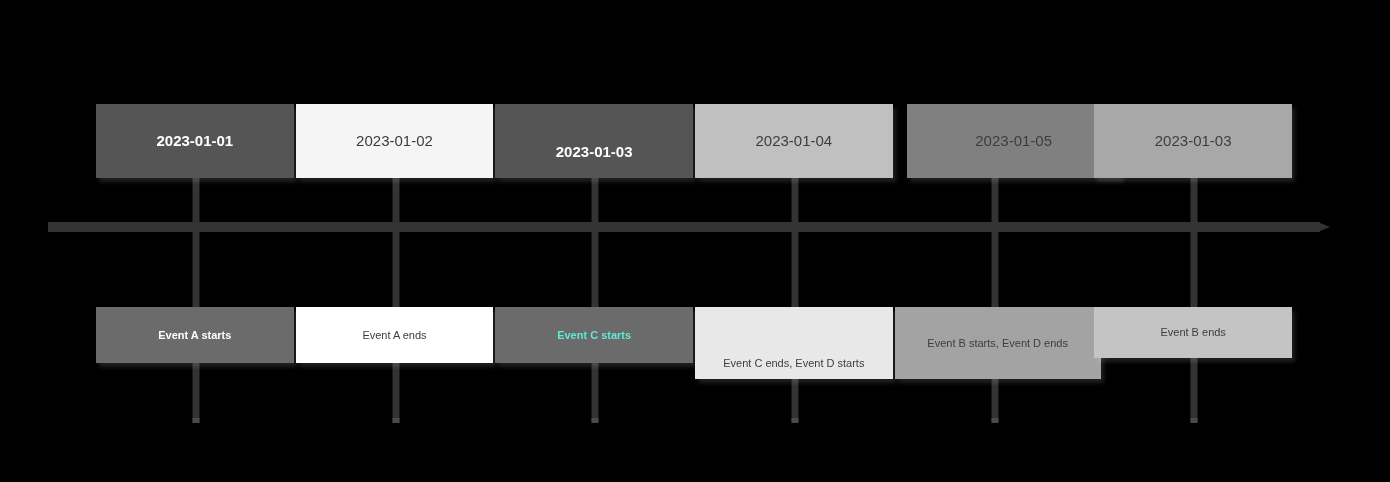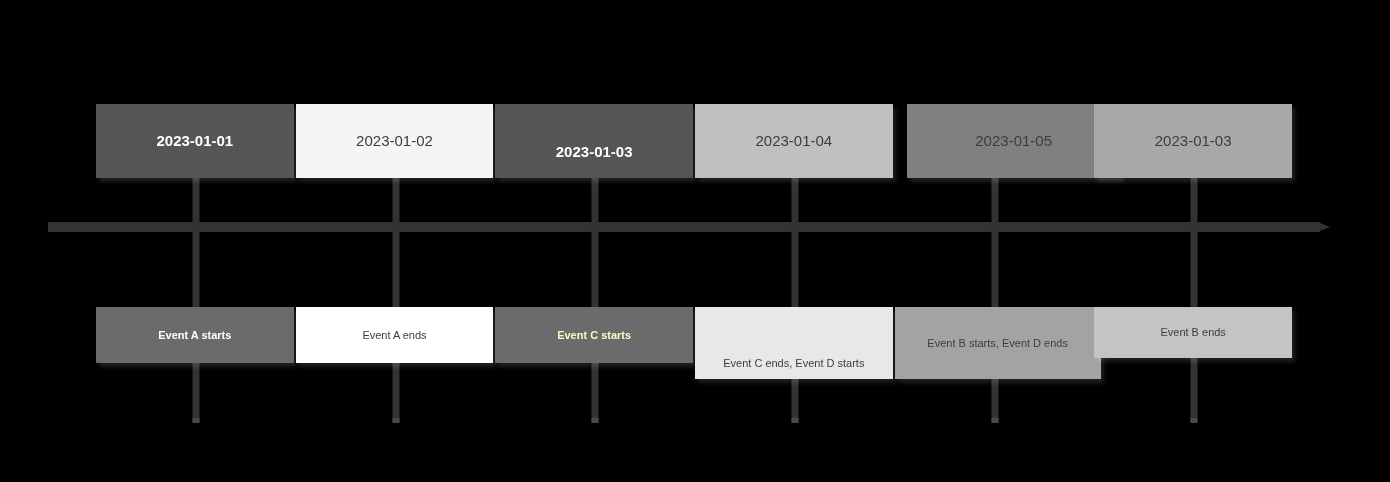--- a/index.html
+++ b/index.html
@@ -126,21 +126,21 @@
       </div>
     </div>
   <div id="event-layer">
       <div class="node-box event-box" style="left: 96px; top: 307px; width: 197.667px; height: 56px; background: rgb(107, 107, 107);">
         <span class="box-label txt-light" style="color: rgb(255, 255, 255);">Event A starts</span>
       </div>
       <div class="node-box event-box" style="left: 295.667px; top: 307px; width: 197.667px; height: 56px; background: rgb(255, 255, 255);">
         <span class="box-label txt-dark" style="color: rgb(61, 61, 61);">Event A ends</span>
       </div>
       <div class="node-box event-box" style="left: 495.333px; top: 307px; width: 197.667px; height: 56px; background: rgb(107, 107, 107);">
-        <span class="box-label txt-light" style="color: #fef9c3;">Event C starts</span>
+        <span class="box-label txt-light" style="color: #5eead4;">Event C starts</span>
       </div>
       <div class="node-box event-box" style="left: 695px; top: 307px; width: 197.667px; height: 72px; background: rgb(232, 232, 232);">
         <span class="box-label txt-dark" style="color: rgb(61, 61, 61); margin-top: 41px;">Event C ends, Event D starts</span>
       </div>
       <div class="node-box event-box" style="left: 894.667px; top: 307px; width: 206px; height: 72px; background: rgb(163, 163, 163);">
         <span class="box-label txt-dark" style="color: rgb(61, 61, 61);">Event B starts, Event D ends</span>
       </div>
       <div class="node-box event-box" style="left: 1094.33px; top: 307px; width: 197.667px; height: 51px; background: rgb(196, 196, 196);">
         <span class="box-label txt-dark" style="color: rgb(61, 61, 61);">Event B ends</span>
       </div>

